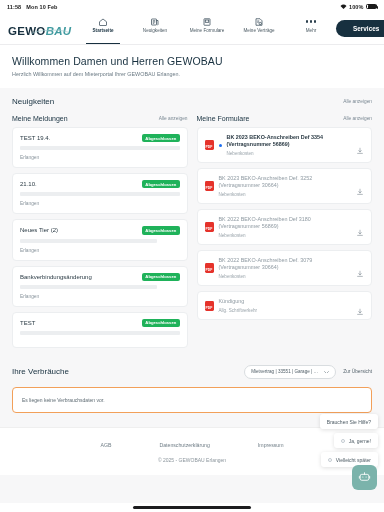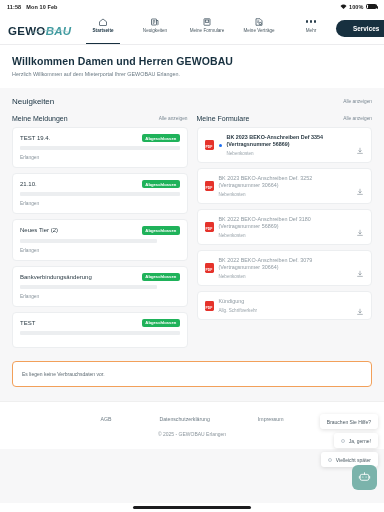--- a/index.html
+++ b/index.html
@@ -48,21 +48,21 @@
   .header-right { display: flex; align-items: center; gap: 5px; }
   .services-btn {
     background: #17303f; color: #ffffff; font-size: 6.4px; font-weight: 600;
     border-radius: 20px; padding: 5px 17px; white-space: nowrap; border: none;
   }
 
   
   .body { flex: 1; overflow: hidden; background: #f7f7f8; position: relative; }
 
   .welcome { background: #ffffff; padding: 10px 12px 11px; }
-  .welcome h1 { font-size: 10.5px; font-weight: 700; color: #17303f; letter-spacing: .1px; }
+  .welcome h1 { font-size: 10.5px; font-weight: 400; color: #17303f; letter-spacing: .1px; }
   .welcome p { font-size: 5.4px; color: #6b7a84; margin-top: 4px; }
 
   .section-head { display: flex; align-items: center; justify-content: space-between; padding: 9px 12px 0; }
   .section-head.sub { padding: 0 0 5px 0; }
   .section-title { font-size: 8px; color: #17303f; font-weight: 400; }
   .section-title.small { font-size: 7px; }
   .link-all { font-size: 4.8px; color: #7a8893; }
 
   .columns { display: flex; gap: 9px; padding: 9px 12px 0; }
   .col { flex: 1; min-width: 0; }
@@ -357,20 +357,34 @@
           </div>
           <span class="dl-ico">
             <svg viewBox="0 0 20 20" width="8" height="8" fill="none" stroke="#6c7a83" stroke-width="1.3">
                 <path d="M10 3v9m0 0 3.2-3.2M10 12 6.8 8.8M4 16h12" stroke-linecap="round"></path>
               </svg>
           </span>
         </div>
       </div>
     </div>
 
+    <div class="verb-head">
+      <div class="section-title">Ihre Verbräuche</div>
+      <div class="verb-right">
+        <div class="select">
+          <span>Mietvertrag | 33551 | Garage | Do...</span>
+          <span class="chev">
+            <svg viewBox="0 0 10 6" width="5" height="3" fill="none" stroke="#6c7a83" stroke-width="1.2">
+                <path d="M1 1l4 4 4-4" stroke-linecap="round"></path>
+              </svg>
+          </span>
+        </div>
+        <div class="link-ov">Zur Übersicht</div>
+      </div>
+    </div>
 
     <div class="empty-box">Es liegen keine Verbrauchsdaten vor.</div>
 
     <div class="footer">
       <div class="footer-links">
         <span>AGB</span>
         <span>Datenschutzerklärung</span>
         <span>Impressum</span>
       </div>
       <div class="footer-copy">© 2025 - GEWOBAU Erlangen</div>

